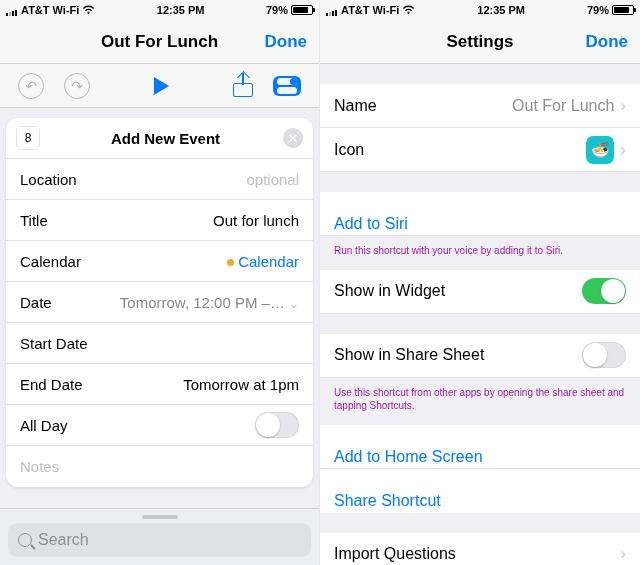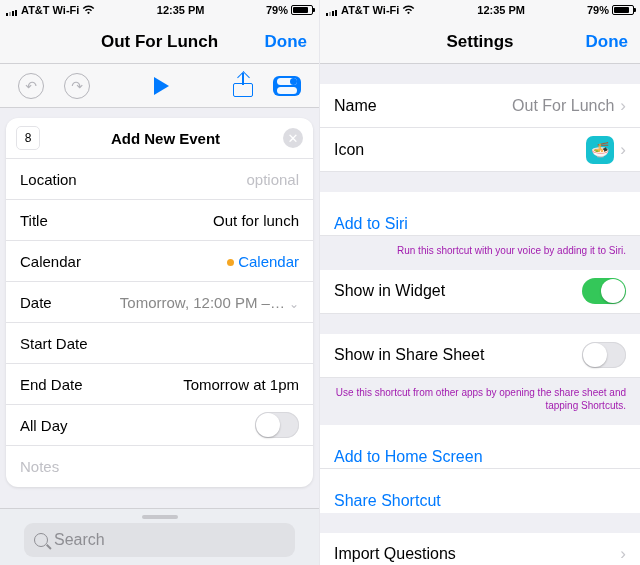--- a/index.html
+++ b/index.html
@@ -57,28 +57,28 @@
   .row .val.blue{color:#007aff;}
   .row .val.ph{color:#c0c0c6;}
   .dot{display:inline-block;width:7px;height:7px;border-radius:50%;background:#f5a623;margin-right:4px;vertical-align:middle;}
   .chev{color:#c0c0c6;margin-left:4px;font-size:12px;}
   .sw{width:44px;height:26px;border-radius:13px;background:#e6e6ea;position:relative;box-shadow:inset 0 0 0 1px #d8d8dc;}
   .sw i{position:absolute;top:1px;left:1px;width:24px;height:24px;border-radius:50%;background:#fff;box-shadow:0 1px 2px rgba(0,0,0,.25);}
   .sw.on{background:#34c759;box-shadow:none;}
   .sw.on i{left:auto;right:1px;}
 
   
-  .searchwrap{position:absolute;bottom:0;left:0;right:0;background:#eceef2;border-top:1px solid #d1d1d5;padding:6px 24px 8px;margin-top:15px;}
+  .searchwrap{position:absolute;bottom:0;left:0;right:0;background:#eceef2;border-top:1px solid #d1d1d5;padding:6px 8px 8px;margin-top:15px;}
   .grab{width:36px;height:4px;background:#c7c7cc;border-radius:2px;margin:0 auto 4px;}
   .search{height:34px;background:#e0e1e5;border-radius:9px;display:flex;align-items:center;padding:0 10px;color:#8e8e93;font-size:16px;gap:6px;}
   .search .mag{width:14px;height:14px;border:1.5px solid #8e8e93;border-radius:50%;position:relative;}
   .search .mag::after{content:"";position:absolute;width:6px;height:1.5px;background:#8e8e93;transform:rotate(45deg);right:-5px;bottom:-1px;}
 
   
-  .list{flex:1;overflow-y:hidden;text-align:right;}
+  .list{flex:1;overflow-y:hidden;}
   .gap{height:20px;background:#efeff4;}
   .cell{background:#fff;height:44px;display:flex;align-items:center;justify-content:space-between;padding:0 14px;font-size:16px;border-bottom:1px solid #e3e3e7;}
   .cell .lab{color:#000;}
   .cell .v{color:#8e8e93;display:flex;align-items:center;gap:6px;}
   .cell .ch{color:#c7c7cc;font-size:17px;}
   .cell.link .lab{color:#007aff;margin-top:21px;}
   .foot{padding:8px 14px 12px;font-size:10px;color:#a21caf;line-height:1.35;background:#efeff4;}
   .appico{width:28px;height:28px;border-radius:7px;background:#17c1d0;display:flex;align-items:center;justify-content:center;color:#fff;font-size:15px;}
 </style>
 </head>

